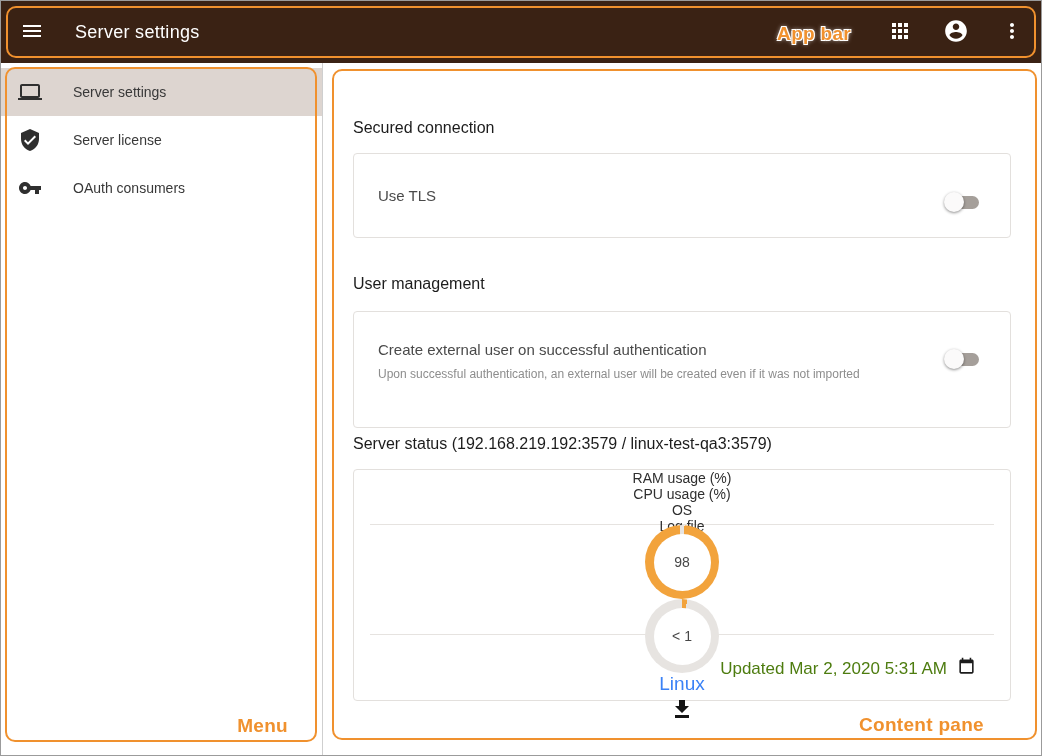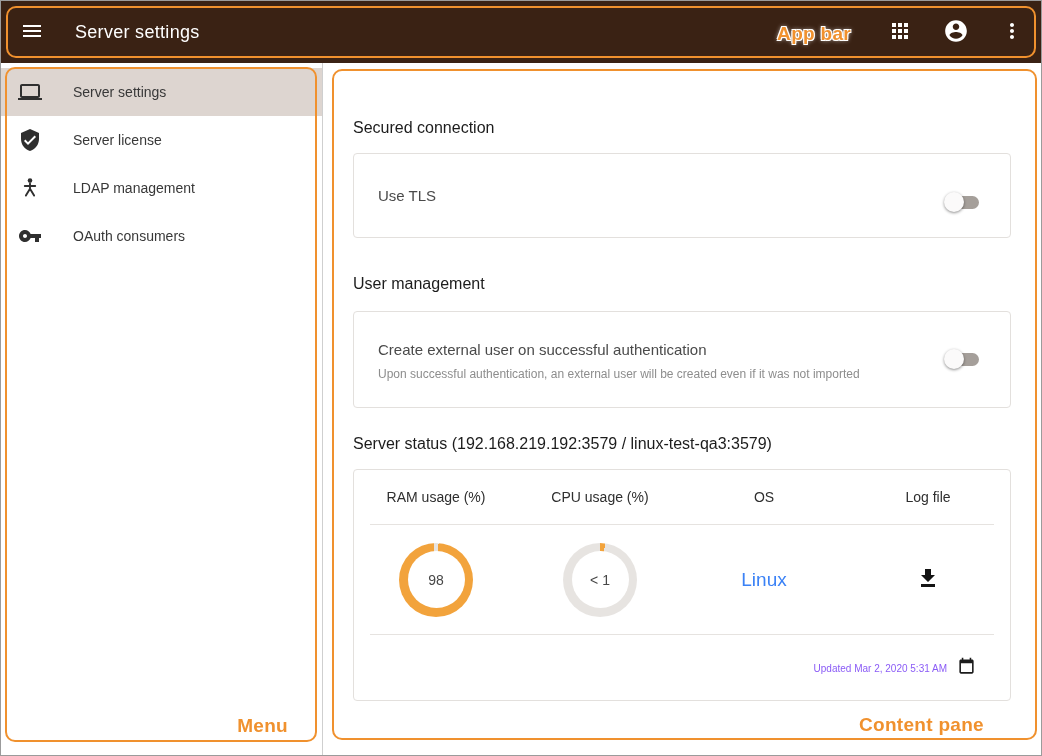--- a/index.html
+++ b/index.html
@@ -36,54 +36,54 @@
   .menu-item .mi-label { margin-left:31px; font-size:14px; color:#383838; }
   .menu-annot { right:34px; bottom:18px; }
 
   
   .content { position:absolute; left:323px; top:62px; right:0; bottom:0; background:#fff; }
   .section-title { position:absolute; left:29px; font-size:16px; font-weight:400; color:#1c1c1c; }
   .card { position:absolute; left:29px; width:658px; background:#fff;
           border:1px solid #e3e0dd; border-radius:4px; }
   .card1 { top:90px; height:85px; display:flex; align-items:center; }
   .card1 .card-label { margin-left:24px; font-size:15px; color:#4a4a4a; }
-  .card2 { top:248px; height:97px; padding:29px 0 0 24px; }
+  .card2 { top:248px; height:117px; padding:29px 0 0 24px; }
   .card2 .card-label { font-size:15px; color:#4a4a4a; }
   .card2 .card-desc { margin-top:9px; font-size:12px; color:#8d8d8d; }
   .card3 { top:406px; height:232px; }
 
   
   .toggle { position:absolute; right:28px; width:38px; height:20px; cursor:pointer; }
   .card1 .toggle { top:38px; }
   .card2 .toggle { top:37px; }
   .toggle .track { position:absolute; left:5px; top:4px; width:30px; height:13px;
                    border-radius:7px; background:#a59f9a; }
   .toggle .thumb { position:absolute; left:0; top:0; width:20px; height:20px;
                    border-radius:50%; background:#fbfafa;
                    box-shadow:0 1px 3px rgba(0,0,0,.45); }
 
   
-  .status-cols { display:flex; }
+  .status-cols { display:flex;flex-direction:column; }
   .status-head { height:54px; }
   .status-col { flex:1; display:flex; align-items:center; justify-content:center; }
   .status-head .status-col { font-size:14px; color:#2f2f2f; }
   .status-divider { margin:0 16px; border-top:1px solid #e6e3e0; }
   .status-body { height:109px; }
   .os-text { font-size:19px; color:#3b82f6; }
   .donut { width:74px; height:74px; border-radius:50%; display:flex;
            align-items:center; justify-content:center;
            background: conic-gradient(#e7e4e1 0 100%); }
   .donut-hole { width:57px; height:57px; border-radius:50%; background:#fff;
                 display:flex; align-items:center; justify-content:center;
                 font-size:14px; color:#474747; }
   .dl-btn { background:none; border:none; cursor:pointer; width:30px; height:30px;
             display:flex; align-items:center; justify-content:center; }
   .status-footer { height:67px; display:flex; align-items:center;
                    justify-content:flex-end; padding-right:34px; gap:10px; }
-  .status-footer .updated { font-size:10px; color:#8b5cf6; }
+  .status-footer .updated { font-size:17px; color:#4d7c0f; }
   .content-annot { right:57px; bottom:19px; }
 </style>
 </head>
 <body>
 
 <div class="page">
 
   <header class="appbar">
     <button class="icon-btn hamburger">
       <span>
@@ -128,29 +128,20 @@
       </span>
       <span class="mi-label">Server settings</span>
     </div>
     <div class="menu-item">
       <span class="mi-icon">
         <svg width="24" height="24" viewBox="0 0 24 24">
             <path d="M12 1L3 5v6c0 5.55 3.84 10.74 9 12 5.16-1.26 9-6.45 9-12V5l-9-4zm-2 16l-4-4 1.41-1.41L10 14.17l6.59-6.59L18 9l-8 8z" fill="#2f2f2f"></path>
           </svg>
       </span>
       <span class="mi-label">Server license</span>
-    </div>
-    <div class="menu-item">
-      <span class="mi-icon">
-        <svg width="24" height="24" viewBox="0 0 24 24">
-            <circle cx="12" cy="4.6" r="2.3" fill="#2f2f2f"></circle>
-            <path d="M12 7.6v5.2M12 12.8l-4.1 6.8M12 12.8l4.1 6.8M6.8 10h10.4" stroke="#2f2f2f" stroke-width="1.9" fill="none" stroke-linecap="round"></path>
-          </svg>
-      </span>
-      <span class="mi-label">LDAP management</span>
     </div>
     <div class="menu-item">
       <span class="mi-icon">
         <svg width="24" height="24" viewBox="0 0 24 24">
             <path d="M12.65 10C11.83 7.67 9.61 6 7 6c-3.31 0-6 2.69-6 6s2.69 6 6 6c2.61 0 4.83-1.67 5.65-4H17v4h4v-4h2v-4H12.65zM7 14c-1.1 0-2-.9-2-2s.9-2 2-2 2 .9 2 2-.9 2-2 2z" fill="#2f2f2f"></path>
           </svg>
       </span>
       <span class="mi-label">OAuth consumers</span>
     </div>
     <span class="annot-label menu-annot">Menu</span>

